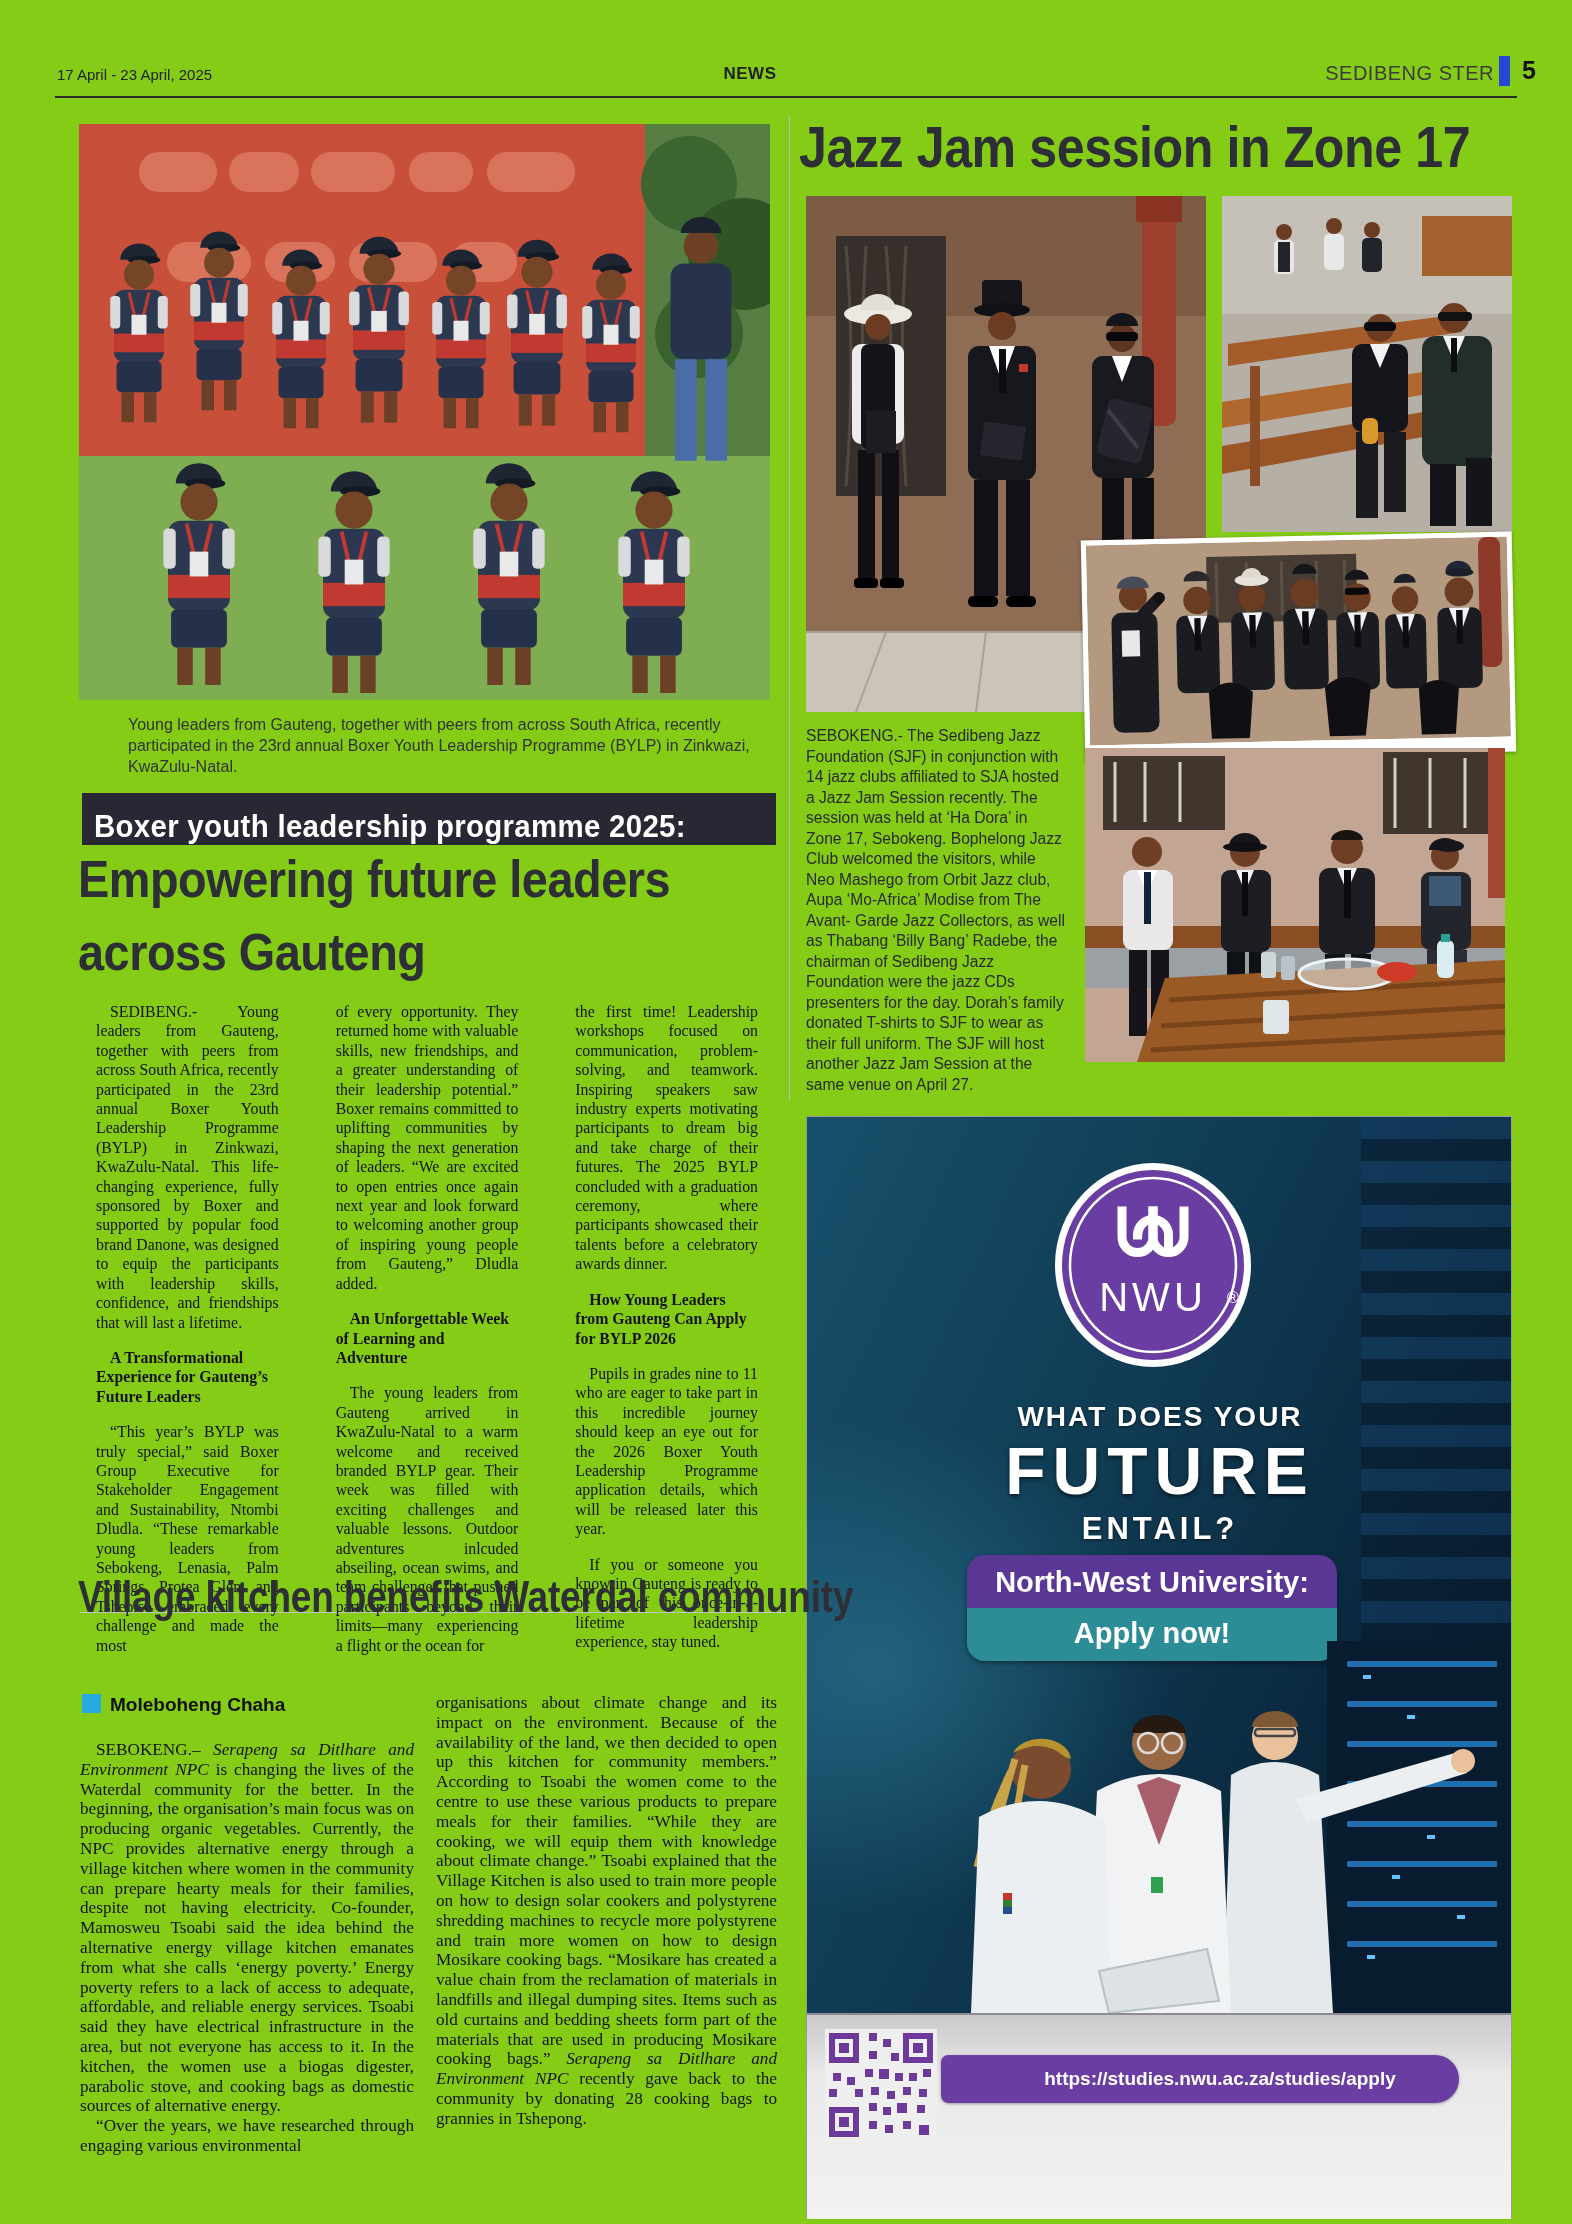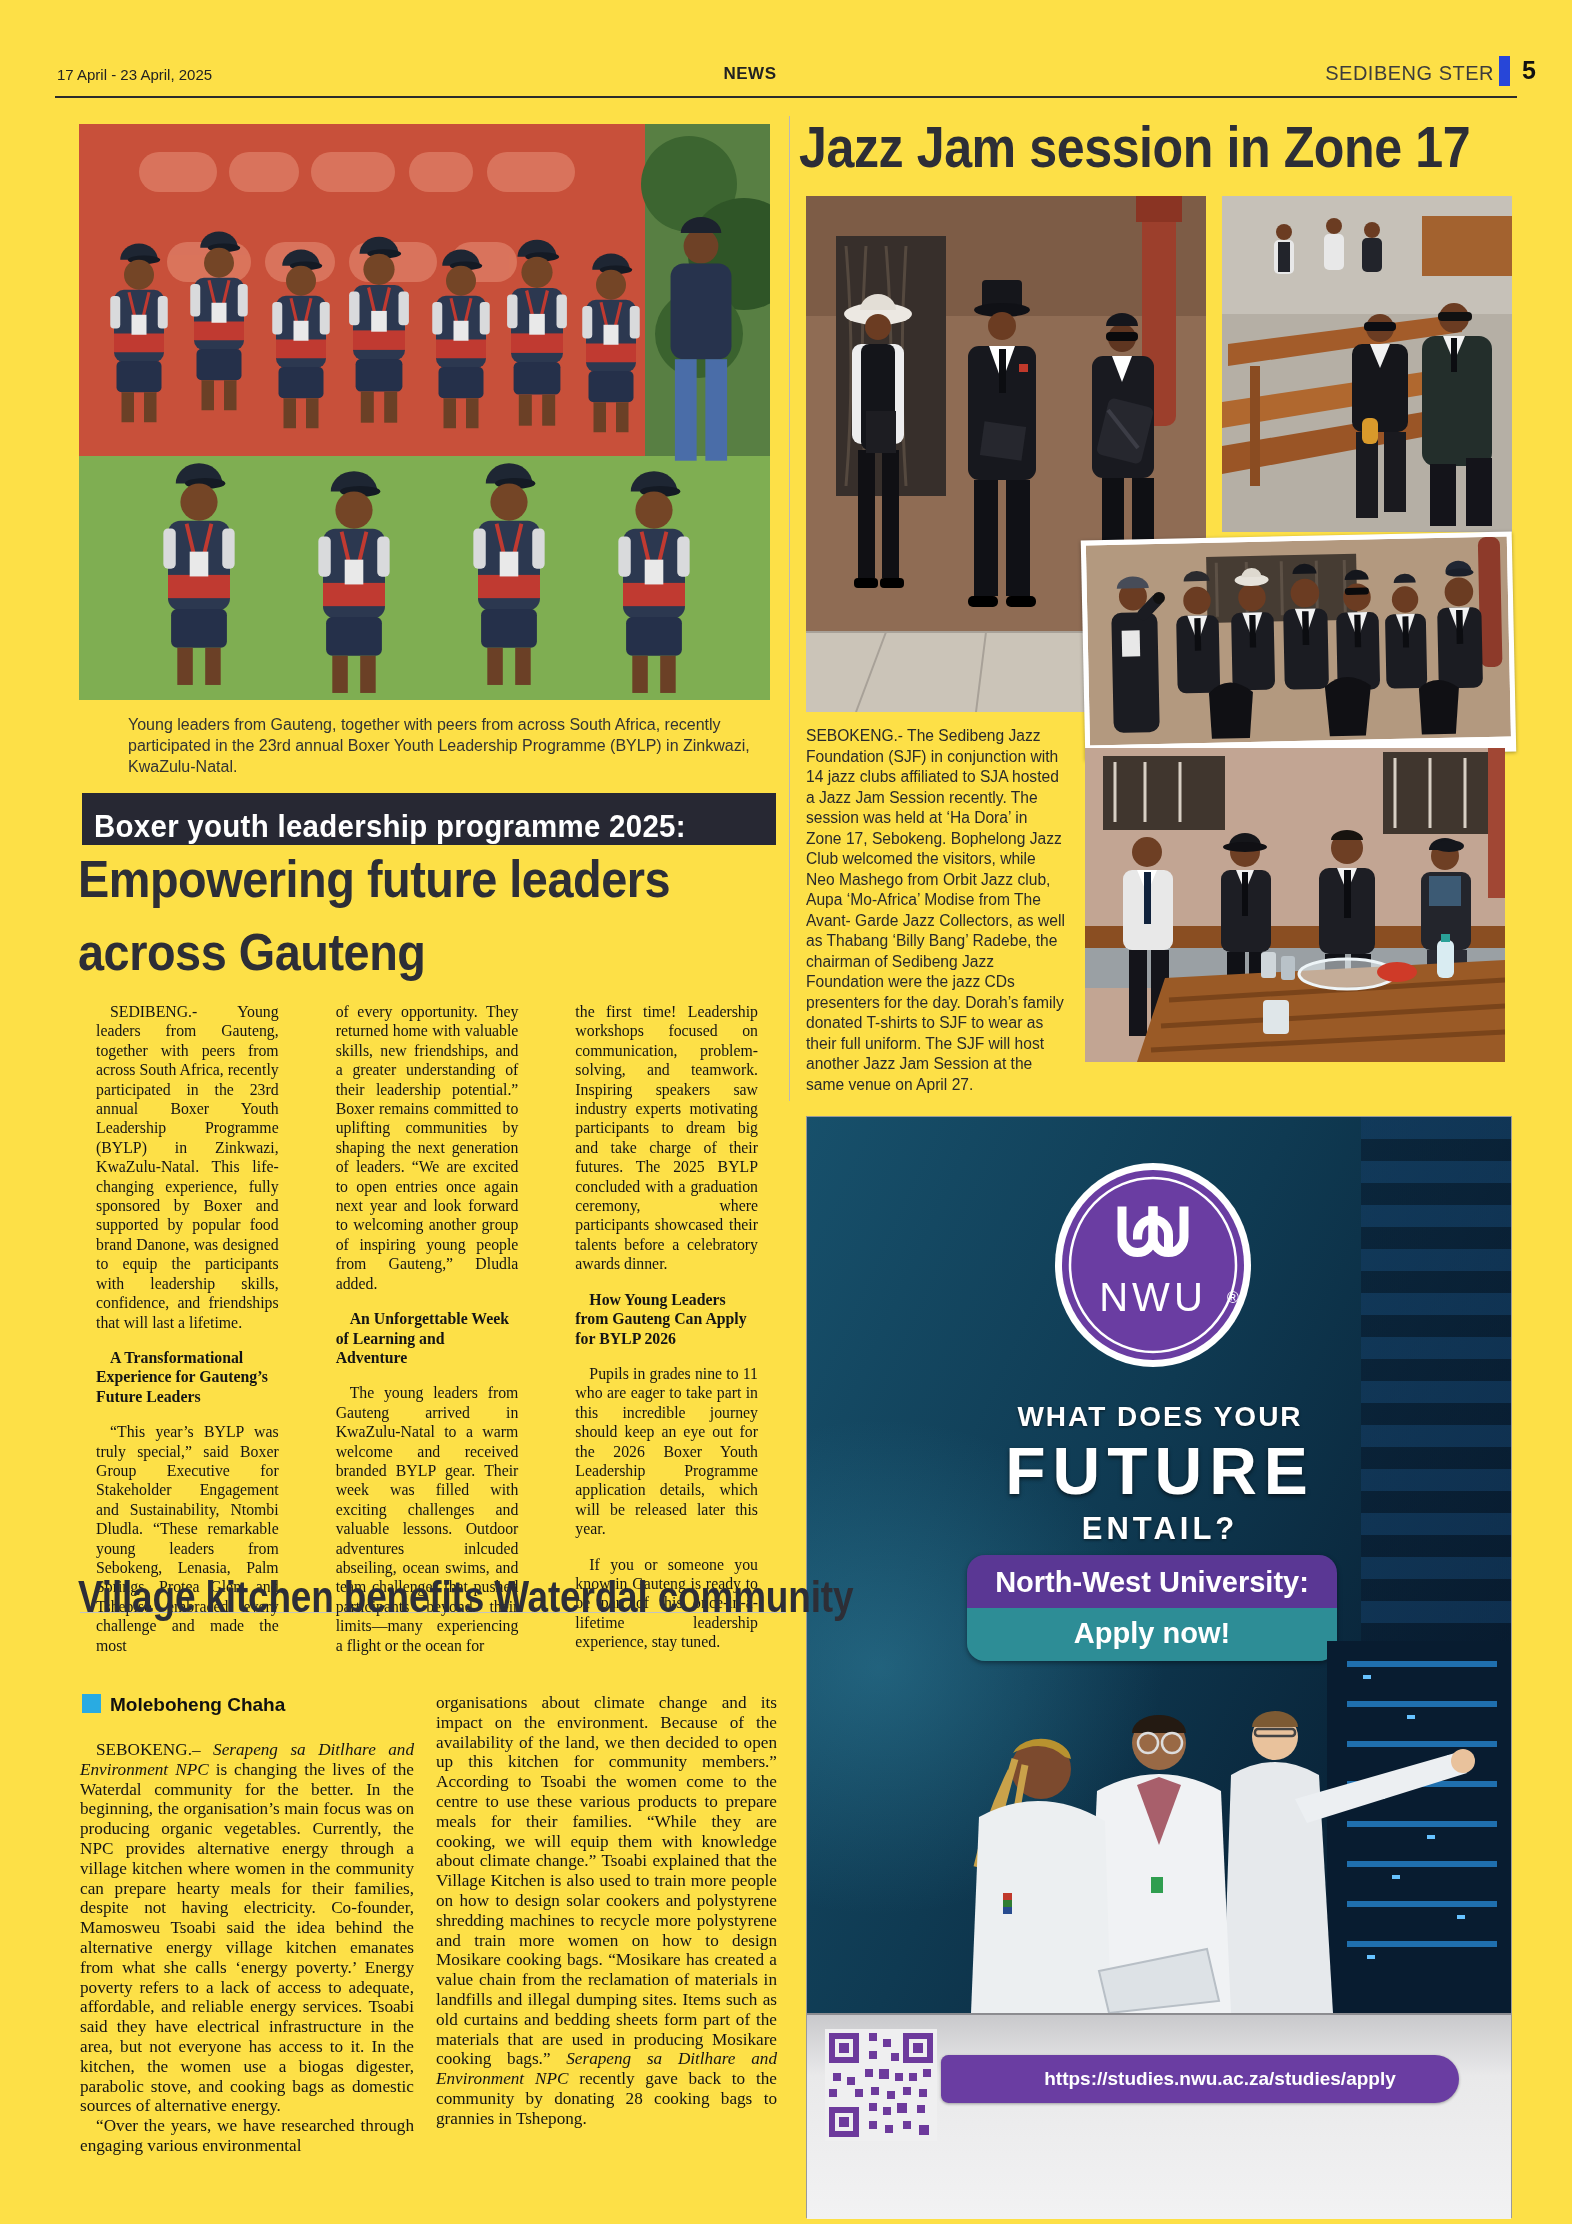--- a/index.html
+++ b/index.html
@@ -1,16 +1,16 @@
 <!DOCTYPE html>
 <html><head>
 <meta charset="utf-8">
 <style>
   html,body{margin:0;padding:0;background:#e8e8e8;}
-  #page{position:relative;width:1572px;height:2224px;background:#fde047;margin:0 auto;
+  #page{position:relative;width:1572px;height:2224px;background:#84cc16;margin:0 auto;
         font-family:"Liberation Sans",sans-serif;color:#1a1a1a;overflow:hidden;}
   .abs{position:absolute;}
   
   .hdr-date{left:57px;top:66px;font-size:15px;color:#222;}
   .hdr-news{left:0;top:64px;width:1500px;text-align:center;font-size:17px;font-weight:bold;color:#222;letter-spacing:.5px;}
   .hdr-pub{right:78px;top:62px;font-size:20px;color:#3c3c3c;letter-spacing:.5px;}
   .hdr-bar{right:62px;top:56px;width:11px;height:30px;background:#2746d8;}
   .hdr-num{right:36px;top:56px;font-size:25px;font-weight:bold;color:#111;}
   .hdr-rule{left:55px;top:96px;width:1462px;height:2px;background:#2b2b2b;}
   .vrule{left:789px;top:116px;width:1px;height:985px;background:#b9b9b9;}

